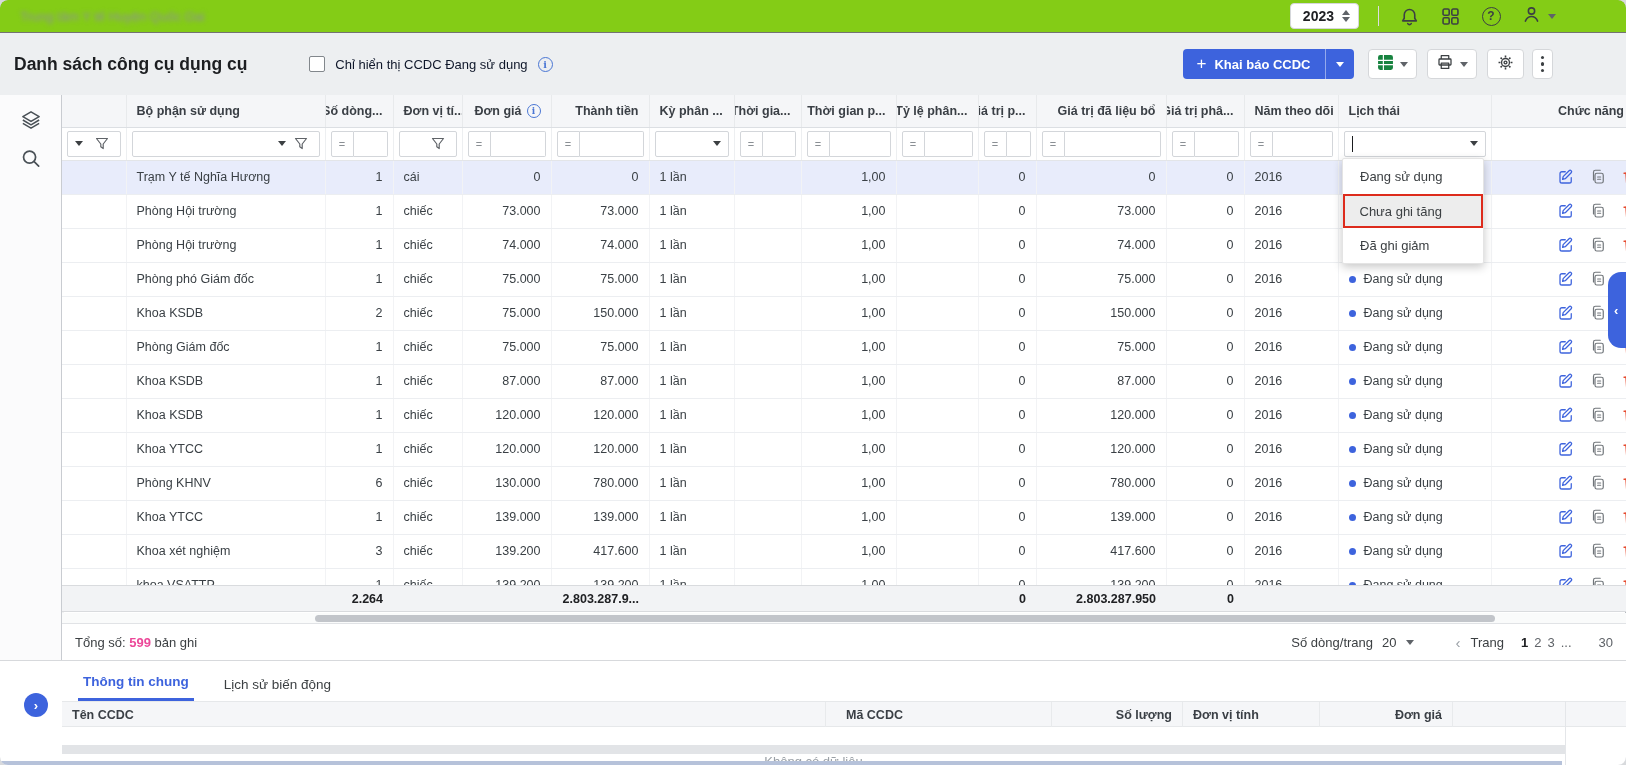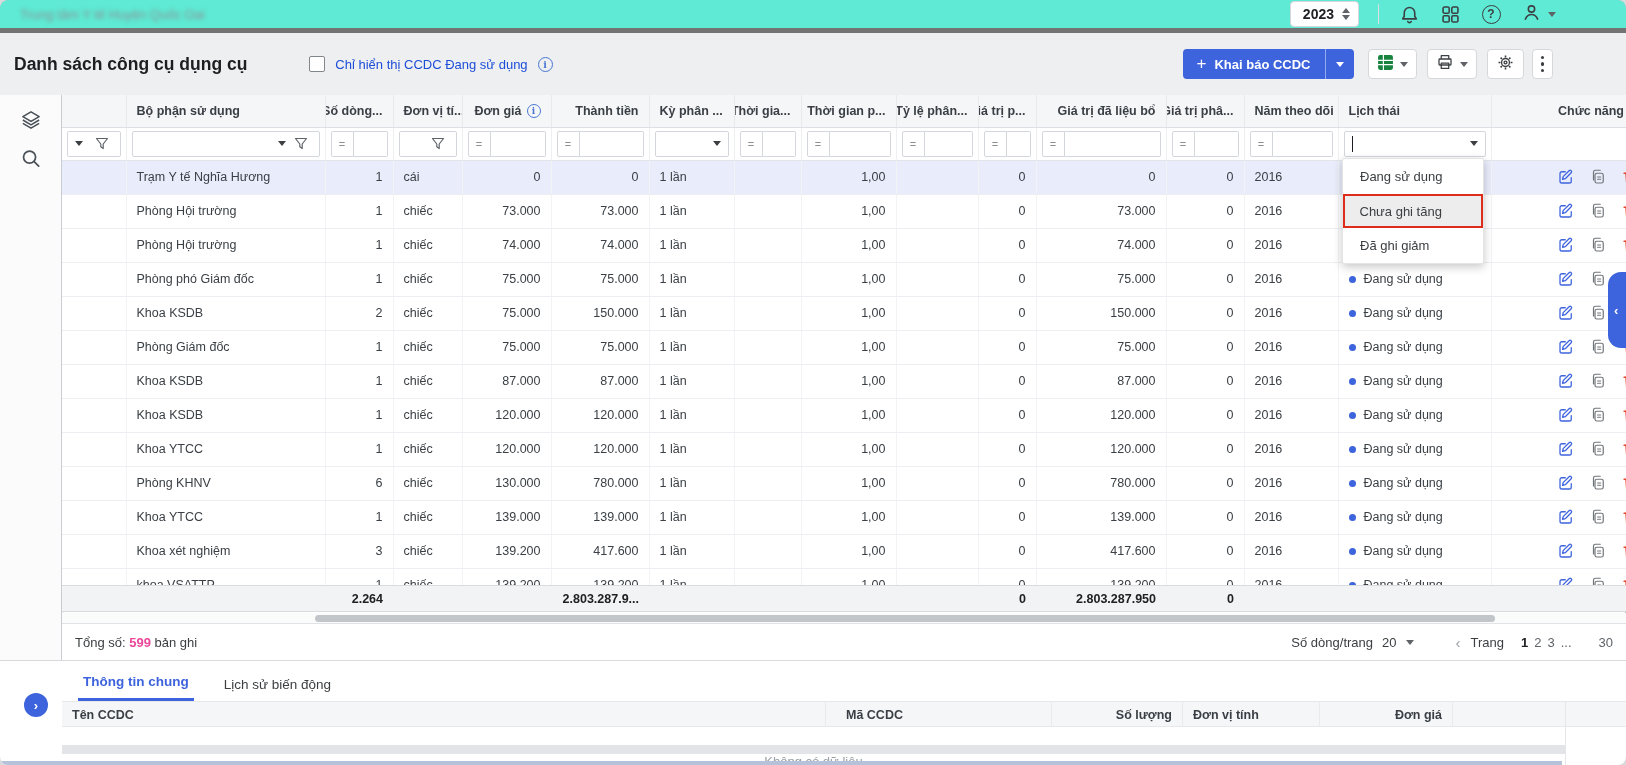--- a/index.html
+++ b/index.html
@@ -1,43 +1,43 @@
 <!DOCTYPE html>
 <html><head>
 <meta charset="utf-8">
 <style>
   html,body{margin:0;padding:0;background:#d8dadd;}
   *{box-sizing:border-box;}
   .frame{position:relative;width:1626px;height:765px;background:#fff;overflow:hidden;
     font-family:"Liberation Sans","DejaVu Sans",sans-serif;color:#3a4045;
     border-radius:8px;box-shadow:inset 0 0 0 1px #b3b8bd;}
   
-  .topbar{position:absolute;left:0;top:0;width:100%;height:33px;background:#5eead4;
-    border-bottom:5px solid #737373;display:flex;align-items:center;justify-content:space-between;
+  .topbar{position:absolute;left:0;top:0;width:100%;height:33px;background:#84cc16;
+    border-bottom:1px solid #737373;display:flex;align-items:center;justify-content:space-between;
     padding:0 70px 0 20px;border-radius:8px 8px 0 0;}
   .org{font-size:13px;color:#8d9196;filter:blur(2.2px);white-space:nowrap;}
   .top-right{display:flex;align-items:center;gap:19px;}
   .year-box{display:flex;align-items:center;gap:8px;border:1px solid #d5d7da;border-radius:4px;
     height:26px;padding:0 8px 0 12px;background:#fff;cursor:pointer;}
   .year-box .yv{font-size:14px;font-weight:700;color:#202124;}
   .spin{display:flex;flex-direction:column;gap:2px;align-items:center;}
   .tri-up{width:0;height:0;border-left:4px solid transparent;border-right:4px solid transparent;border-bottom:5px solid #5f6368;}
   .tri-dn{width:0;height:0;border-left:4px solid transparent;border-right:4px solid transparent;border-top:5px solid #5f6368;}
   .vdiv{width:1px;height:20px;background:#dcdee1;}
   .tb-ic{display:flex;align-items:center;justify-content:center;width:22px;height:22px;cursor:pointer;}
   .help-circ{width:19px;height:19px;border:1.8px solid #3c4043;border-radius:50%;display:flex;
     align-items:center;justify-content:center;font-size:12px;font-weight:700;color:#3c4043;}
   .usr-grp{display:flex;align-items:center;gap:6px;cursor:pointer;}
   
   .toolbar{position:absolute;left:0;top:33px;width:100%;height:62px;background:#edeff1;
     display:flex;align-items:center;padding:0 73px 0 14px;}
   .page-title{font-size:17.5px;font-weight:700;color:#1c1e21;margin:0;white-space:nowrap;}
   .chk-grp{display:flex;align-items:center;gap:10px;margin-left:62px;}
   .chk-box{width:16px;height:16px;background:#fff;border:1.6px solid #82878c;border-radius:2px;cursor:pointer;}
-  .chk-lab{font-size:13px;color:#1d4ed8;cursor:pointer;white-space:nowrap;}
+  .chk-lab{font-size:13px;color:#0f172a;cursor:pointer;white-space:nowrap;}
   .info-circ{width:15px;height:15px;border:1.4px solid #4a76d4;border-radius:50%;display:flex;
     align-items:center;justify-content:center;font-size:9.5px;font-weight:700;color:#4a76d4;
     font-family:"DejaVu Serif",serif;cursor:pointer;}
   .tb-actions{margin-left:auto;display:flex;align-items:center;}
   .btn-primary{display:flex;align-items:center;height:30px;background:#3d63dd;border-radius:4px;
     color:#fff;cursor:pointer;overflow:hidden;}
   .btn-primary .main{display:flex;align-items:center;gap:8px;padding:0 14px;font-size:13px;font-weight:700;}
   .btn-primary .plus{font-size:17px;font-weight:400;line-height:1;margin-top:-1px;}
   .btn-primary .split{width:1px;height:30px;background:rgba(255,255,255,.45);}
   .btn-primary .caret{width:28px;display:flex;align-items:center;justify-content:center;height:30px;}

